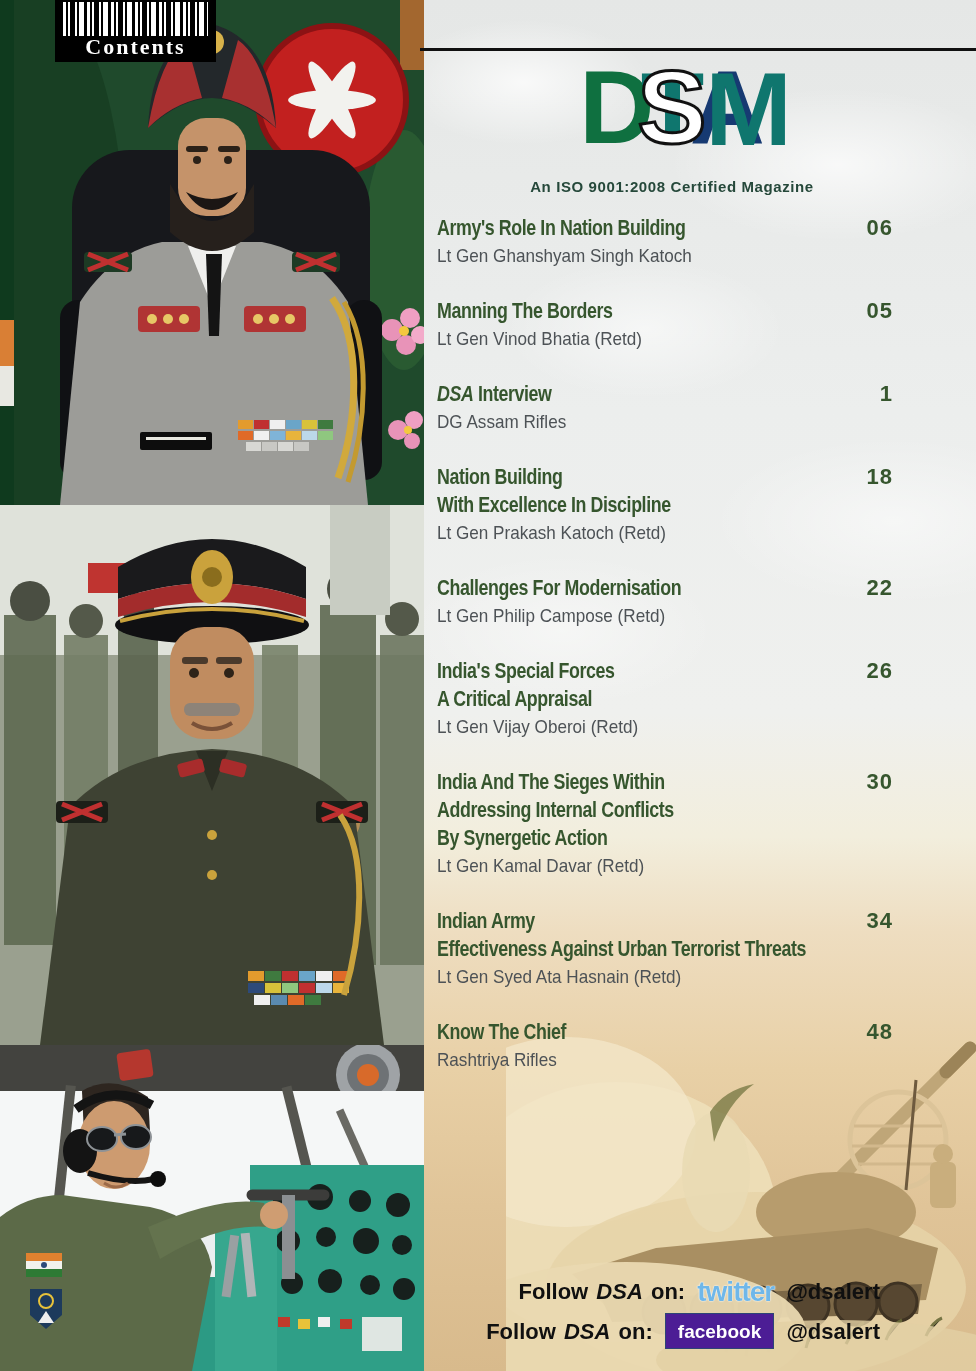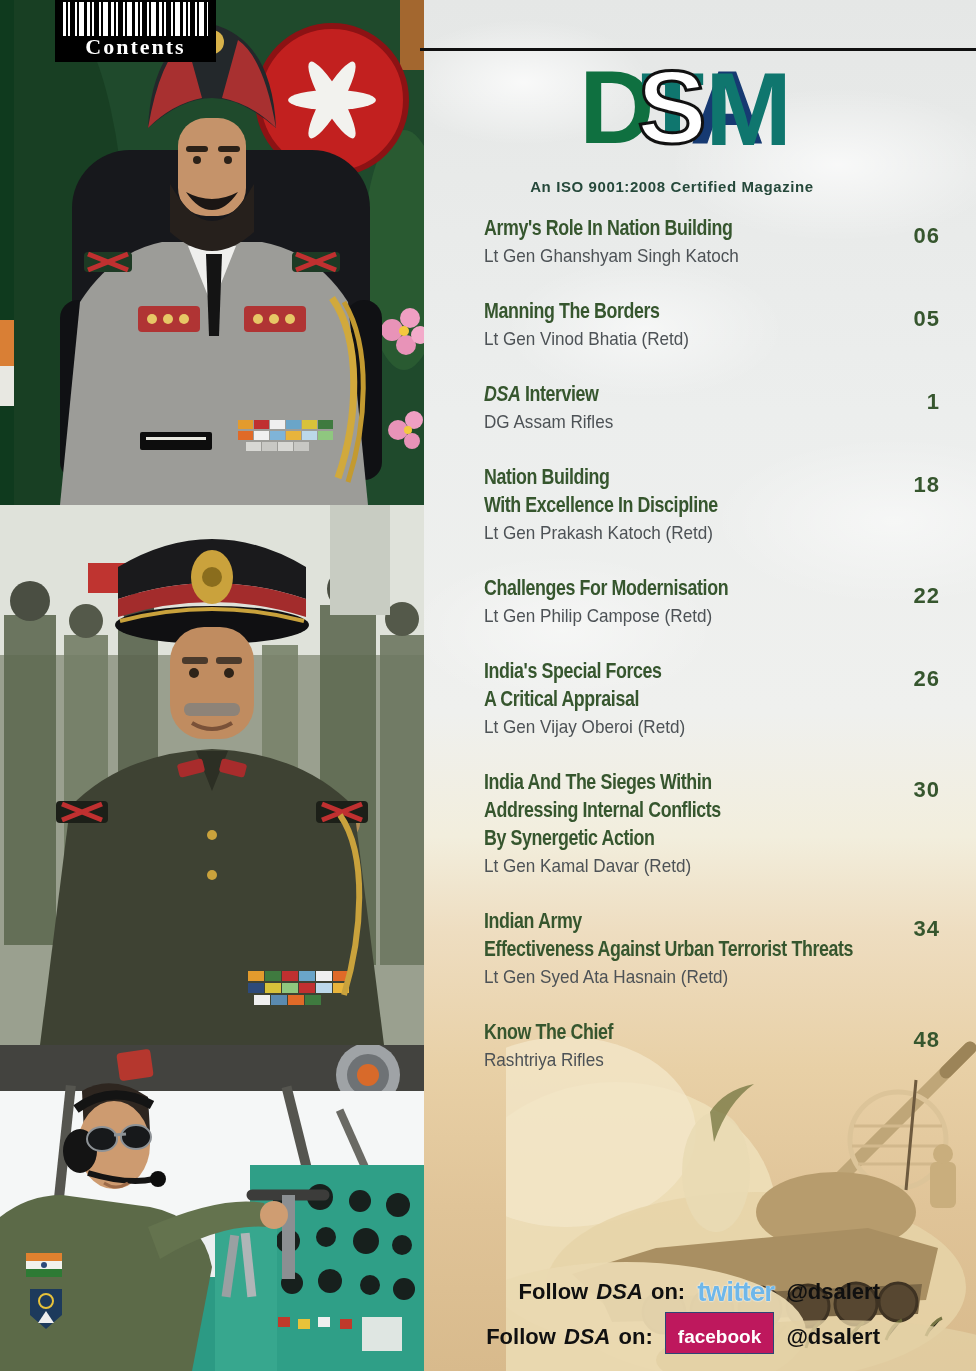--- a/index.html
+++ b/index.html
@@ -49,49 +49,49 @@
   .logo{position:absolute;left:497px;top:52px;width:350px;text-align:center;z-index:4;}
   .logo-letters{position:relative;display:inline-block;line-height:1;white-space:nowrap;}
   .logo-letters span{font-weight:900;font-size:104px;line-height:110px;display:inline-block;}
   .ld{color:#0f7040;}
   .ls{color:#ffffff;margin:0 -17px;position:relative;z-index:2;
       -webkit-text-stroke:3px #111;text-shadow:0 0 2px #111;}
   .la{color:#163a72;}
   .tm{position:absolute;right:-28px;top:2px;font-size:16px;font-weight:bold;color:#0f766e;letter-spacing:1px;}
   .tagline{margin-top:16px;font-size:15px;font-weight:bold;color:#25483a;letter-spacing:.6px;white-space:nowrap;}
   
-  .toc{position:absolute;left:437px;top:214px;width:456px;z-index:4;margin-left:47px;}
+  .toc{position:absolute;left:437px;top:214px;width:456px;z-index:4;}
   .toc-row{position:relative;margin-bottom:27px;}
   .toc-title{
     color:#36562e;font-weight:bold;font-size:22px;line-height:28px;
     letter-spacing:-.5px;white-space:pre;
     transform:scaleX(.81);transform-origin:0 0;
   }
   .toc-title .it{font-style:italic;}
   .toc-page{
-    position:absolute;right:0;top:8px;color:#36562e;font-weight:bold;
+    position:absolute;right:0;top:0;color:#36562e;font-weight:bold;
     font-size:22px;line-height:28px;letter-spacing:1px;
   }
   .toc-author{
     color:#4d5256;font-size:19px;line-height:28px;letter-spacing:0;
     white-space:pre;transform:scaleX(.9);transform-origin:0 0;
   }
   
   .follow{position:absolute;right:96px;top:1272px;text-align:right;z-index:5;}
   .follow-line{height:40px;line-height:40px;white-space:nowrap;
     font-size:22px;font-weight:bold;color:#101010;}
   .follow-line em{font-style:italic;font-weight:bold;margin:0 2px;}
   .twitter{
     display:inline-block;color:#6fb7e9;font-size:28px;font-weight:bold;
     letter-spacing:-1px;margin:0 6px;vertical-align:-2px;
     text-shadow:0 0 1px #fff,0 0 2px #fff;
   }
   .facebook{
-    display:inline-block;background:#be185d;color:#fff;font-size:19px;
-    font-weight:bold;line-height:26px;padding:11px 12px 3px;margin:0 6px;
+    display:inline-block;background:#4c1d95;color:#fff;font-size:19px;
+    font-weight:bold;line-height:26px;padding:5px 12px 3px;margin:0 6px;
     vertical-align:1px;border:1px solid #2d4476;
   }
   
   .tank-wrap{position:absolute;right:0;top:1022px;width:470px;height:349px;z-index:1;}
 </style>
 </head>
 <body>
 
 <div class="page">
 

